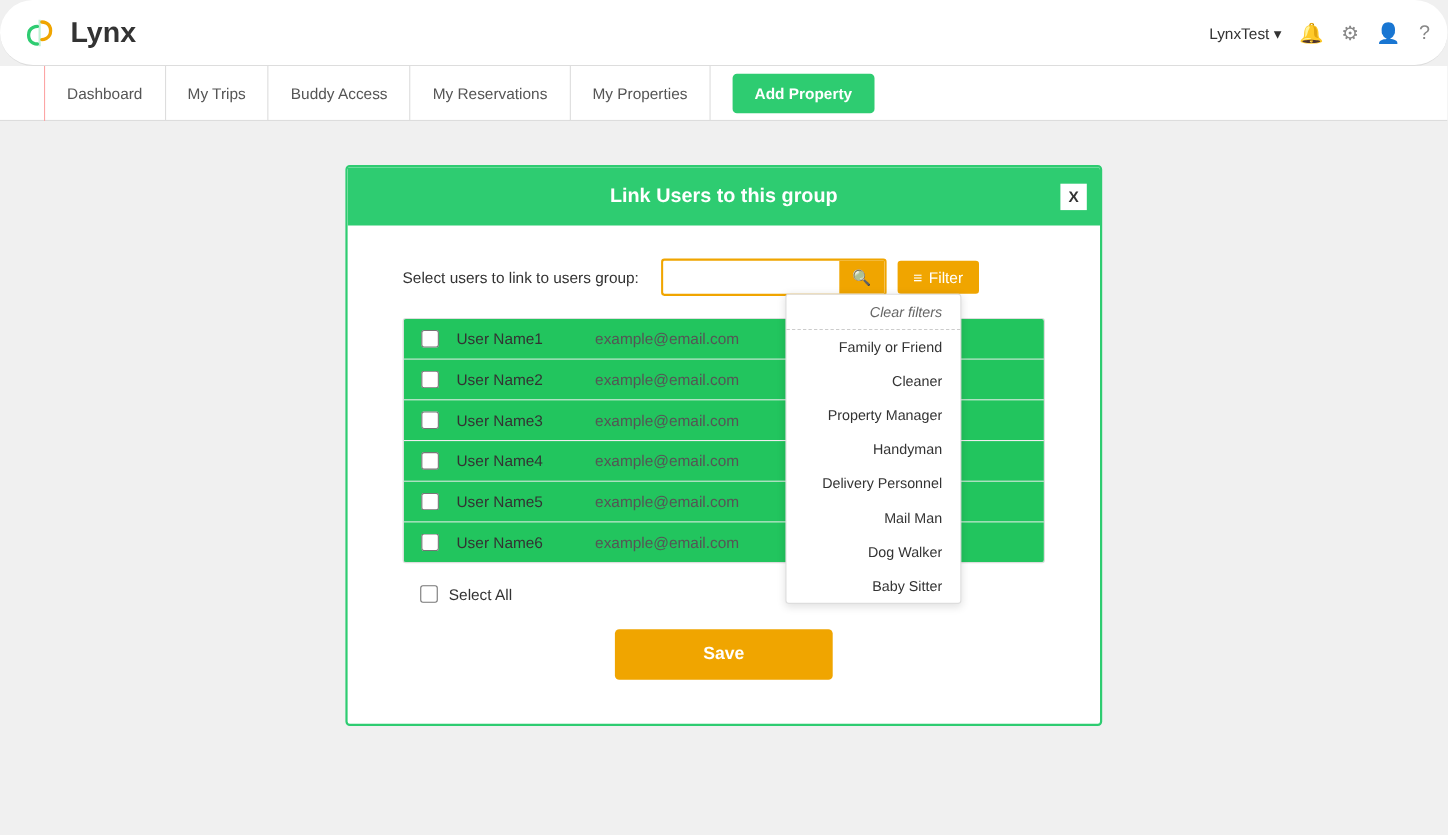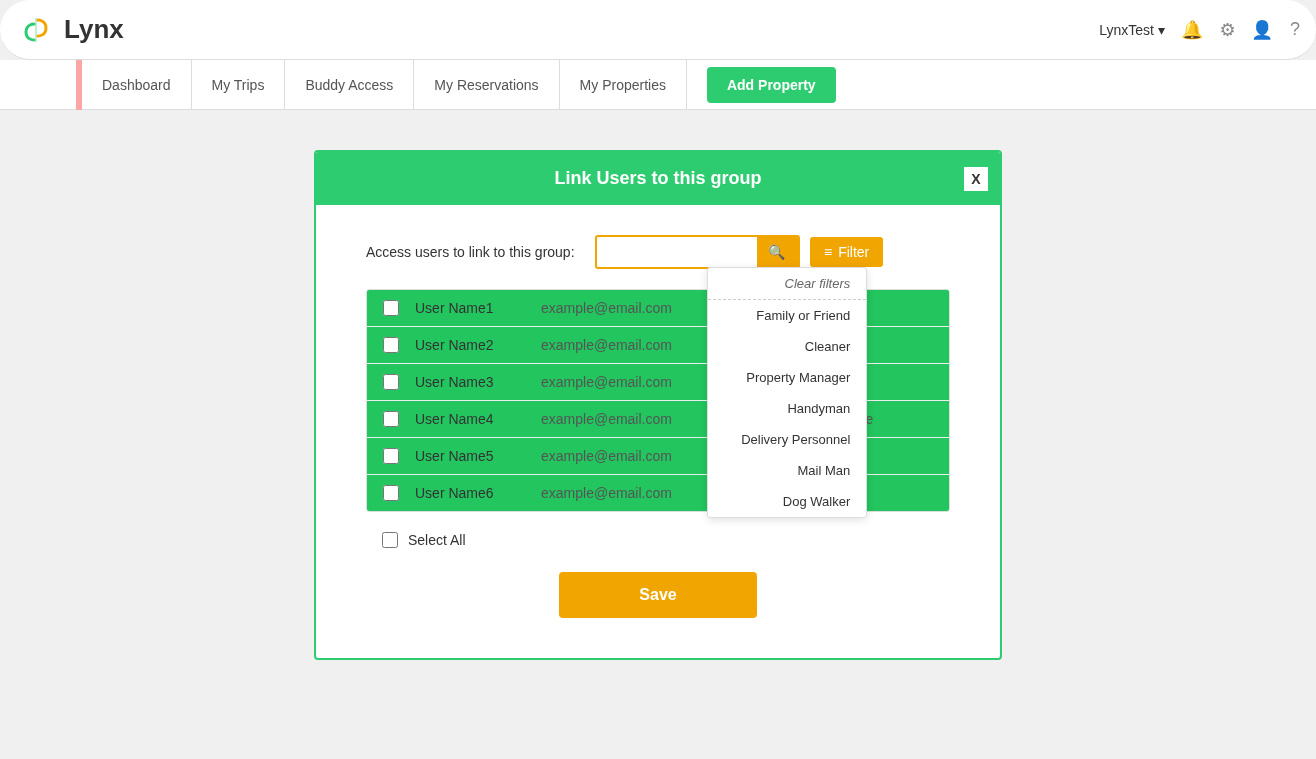--- a/index.html
+++ b/index.html
@@ -62,21 +62,21 @@
     .nav-item {
       padding: 0 20px;
       height: 50px;
       display: flex;
       align-items: center;
       font-size: 14px;
       color: #555;
       cursor: pointer;
       border-right: 1px solid #ddd;
     }
-    .nav-item:first-child { border-left: 6px solid #fca5a5; margin-left: 36px; }
+    .nav-item:first-child { border-left: 1px solid #fca5a5; }
     .nav-add-btn {
       margin-left: 20px;
       background: #2ecc71;
       color: white;
       border: none;
       padding: 10px 20px;
       border-radius: 4px;
       font-size: 14px;
       cursor: pointer;
       font-weight: bold;
@@ -325,40 +325,41 @@
 <div class="page-content">
 
   <div class="modal">
     <div class="modal-header">
       <span class="modal-title">Link Users to this group</span>
       <button class="modal-close">X</button>
     </div>
     <div class="modal-body">
 
       <div class="search-area">
-        <span class="search-label">Access users to link to this group:</span>
+        <span class="search-label">Select users to link to users group:</span>
         <div class="search-input-wrap">
           <input class="search-input" type="text" placeholder="" style="">
           <button class="search-btn">🔍</button>
         </div>
         <div class="filter-dropdown-wrap">
           <button class="filter-btn">
             <span>≡</span>
             <span>Filter</span>
           </button>
 
           <div class="filter-dropdown">
             <div class="filter-clear">Clear filters</div>
             <div class="filter-dropdown-item">Family or Friend</div>
             <div class="filter-dropdown-item">Cleaner</div>
             <div class="filter-dropdown-item">Property Manager</div>
             <div class="filter-dropdown-item">Handyman</div>
             <div class="filter-dropdown-item">Delivery Personnel</div>
             <div class="filter-dropdown-item">Mail Man</div>
             <div class="filter-dropdown-item">Dog Walker</div>
+            <div class="filter-dropdown-item">Baby Sitter</div>
           </div>
         </div>
       </div>
 
       <div class="user-list">
 
       <div class="user-row">
       <input type="checkbox" class="user-checkbox" style="">
       <span class="user-name-cell">User Name1</span>
       <span class="user-email">example@email.com</span>

